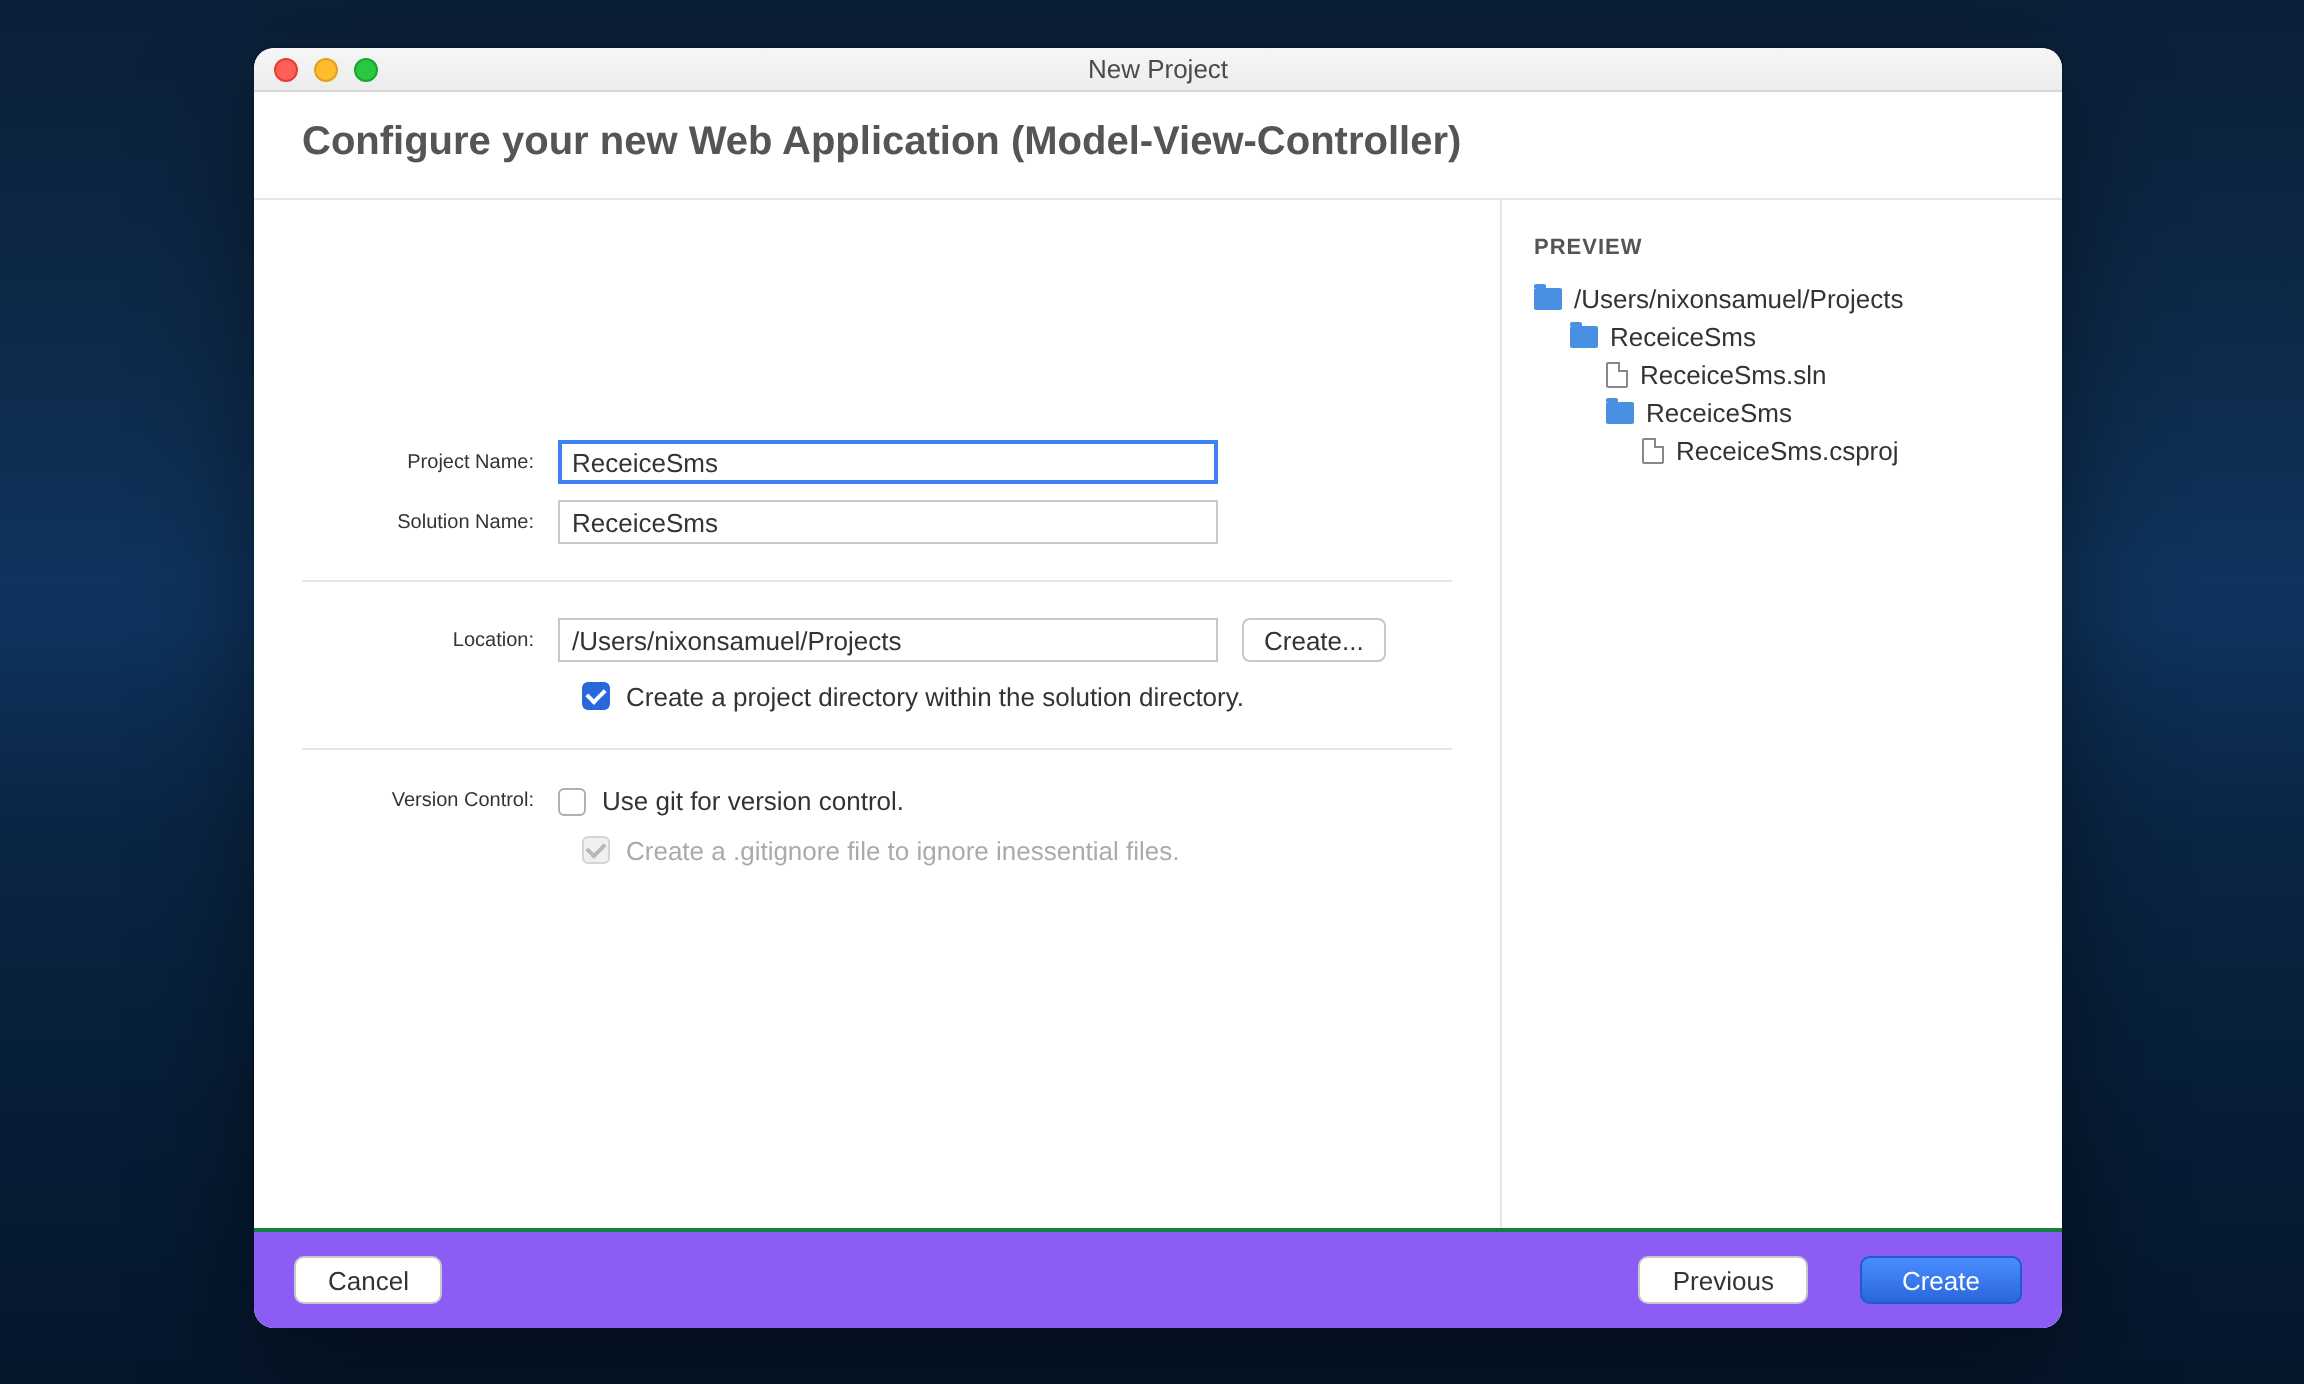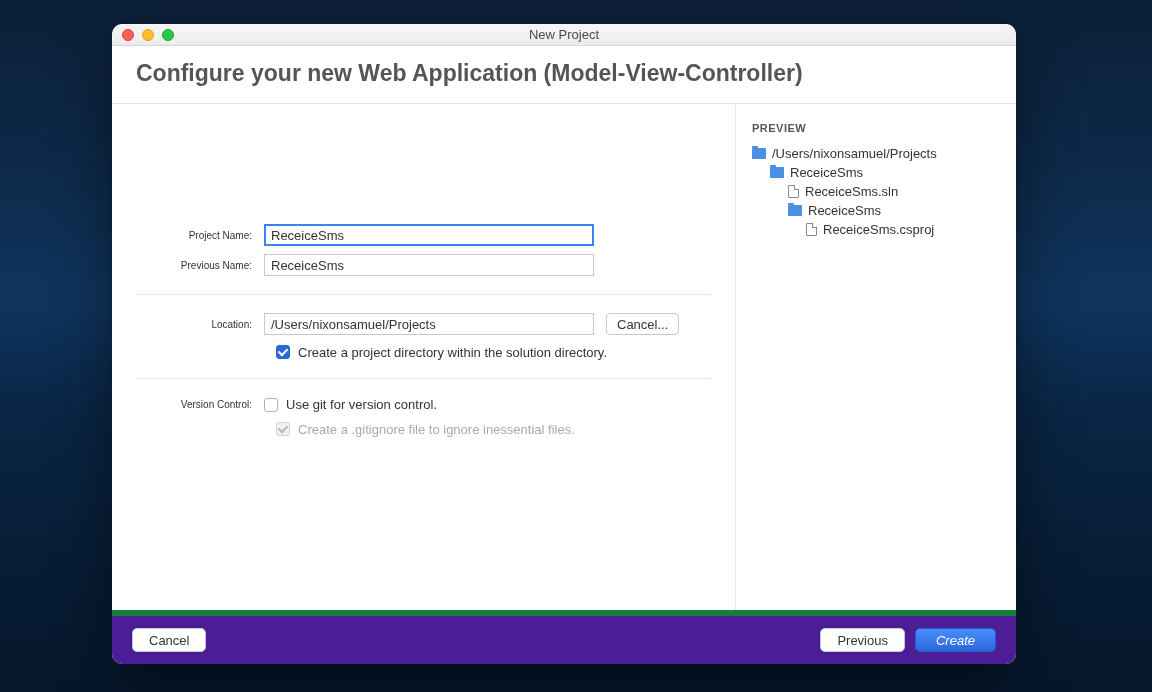--- a/index.html
+++ b/index.html
@@ -20,21 +20,21 @@
       content: '';
       position: absolute;
       bottom: 0;
       left: 0;
       right: 0;
       height: 60%;
       background: linear-gradient(180deg, rgba(15,53,96,0.3) 0%, rgba(5,20,40,0.8) 100%);
     }
     .window {
       position: absolute;
-      left: 112px;
+      left: 127px;
       top: 24px;
       width: 904px;
       height: 640px;
       background: #fff;
       border-radius: 10px;
       box-shadow: 0 20px 60px rgba(0,0,0,0.45), 0 0 0 1px rgba(0,0,0,0.08);
       display: flex;
       flex-direction: column;
       overflow: hidden;
     }
@@ -64,21 +64,21 @@
       text-align: center;
       font-size: 13px;
       color: #4a4a4a;
       pointer-events: none;
     }
     .header {
       padding: 14px 24px 16px;
       border-bottom: 1px solid #e6e6e6;
     }
     .header h1 {
-      font-size: 23px;
+      font-size: 20px;
       font-weight: 600;
       color: #555;
     }
     .body {
       display: flex;
       flex: 1;
       min-height: 0;
     }
     .form-area {
       flex: 1;
@@ -231,44 +231,44 @@
     .file-icon::after {
       content: '';
       position: absolute;
       top: -1px; right: -1px;
       width: 4px; height: 4px;
       background: #fff;
       border-left: 1px solid #888;
       border-bottom: 1px solid #888;
     }
     .footer {
-      border-top: 6px solid #15803d;
+      border-top: 2px solid #15803d;
       padding: 12px 20px;
       display: flex;
       align-items: center;
-      background: #4c1d95;
+      background: #8b5cf6;
+      gap: 16px;
     }
     .footer .spacer { flex: 1; }
     .btn {
       height: 24px;
       padding: 0 16px;
       border-radius: 5px;
       font-size: 13px;
       cursor: pointer;
       border: 1px solid #c8c8c8;
       background: #fff;
       color: #333;
     }
     .btn + .btn { margin-left: 10px; }
     .btn.primary {
       background: linear-gradient(#4a8cff, #2968db);
       border: 1px solid #1f5cc9;
       color: #fff;
       padding: 0 20px;
-      font-style: italic;
     }
   </style>
 </head>
 <body>
 
 <div class="desktop-bg"></div>
 
 <div class="window">
   <div class="titlebar">
     <div class="traffic-lights">
@@ -288,33 +288,33 @@
       <div class="form-inner">
 
         <div class="form-section first">
           <div class="row">
             <div class="label">Project Name:</div>
             <div class="field">
               <input class="text focused" type="text" value="ReceiceSms" style="">
             </div>
           </div>
           <div class="row">
-            <div class="label">Previous Name:</div>
+            <div class="label">Solution Name:</div>
             <div class="field">
               <input class="text" type="text" value="ReceiceSms" style="">
             </div>
           </div>
         </div>
 
         <div class="form-section">
           <div class="row">
             <div class="label">Location:</div>
             <div class="field" style="display:flex;align-items:center;">
               <input class="text" type="text" value="/Users/nixonsamuel/Projects" style="">
-              <button class="browse-btn">Cancel...</button>
+              <button class="browse-btn">Create...</button>
             </div>
           </div>
           <div class="checkbox-row">
             <span class="checkbox checked"></span>
             <span>Create a project directory within the solution directory.</span>
           </div>
         </div>
 
         <div class="form-section last">
           <div class="row" style="margin-bottom:0;">

